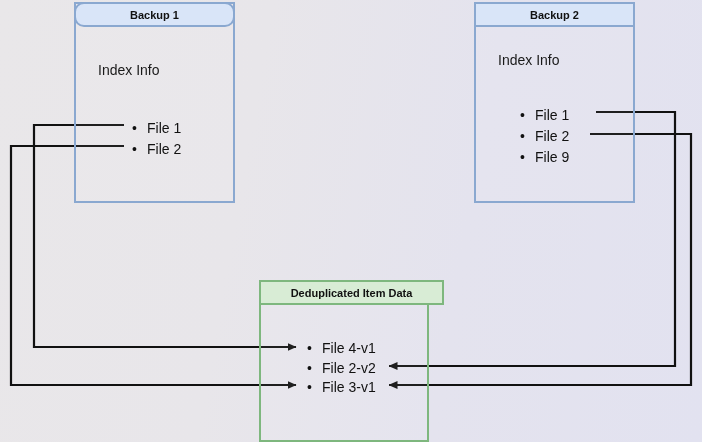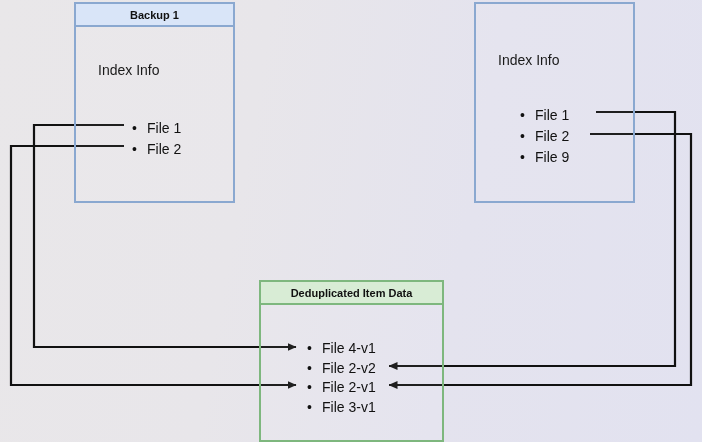--- a/index.html
+++ b/index.html
@@ -110,40 +110,40 @@
     <path d="M124,125 L34,125 L34,347 L296,347" fill="none" stroke="#111111" stroke-width="2.2" marker-end="url(#arrowhead)"></path>
 
     <path d="M124,146 L11,146 L11,385 L296,385" fill="none" stroke="#111111" stroke-width="2.2" marker-end="url(#arrowhead)"></path>
 
     <path d="M596,112 L675,112 L675,366 L389,366" fill="none" stroke="#111111" stroke-width="2.2" marker-end="url(#arrowhead)"></path>
 
     <path d="M590,134 L691,134 L691,385 L389,385" fill="none" stroke="#111111" stroke-width="2.2" marker-end="url(#arrowhead)"></path>
   </svg>
 
   <div class="box box-blue" style="left:74px; top:2px; width:161px; height:201px;">
-    <div class="box-header hdr-blue" style="width:161px;">Backup 1</div>
+    <div class="box-header hdr-blue" style="width:161px;border-radius:10px;">Backup 1</div>
     <div class="box-subtitle" style="left:22px; top:58px;">Index Info</div>
     <ul class="item-list" style="left:56px; top:114px;">
       <li>File 1</li>
       <li>File 2</li>
     </ul>
   </div>
 
   <div class="box box-blue" style="left:474px; top:2px; width:161px; height:201px;">
+    <div class="box-header hdr-blue" style="width:161px;">Backup 2</div>
     <div class="box-subtitle" style="left:22px; top:48px;">Index Info</div>
     <ul class="item-list" style="left:44px; top:101px;">
       <li>File 1</li>
       <li>File 2</li>
       <li>File 9</li>
     </ul>
   </div>
 
-  <div class="box box-green" style="left:259px; top:280px; width:185px; height:162px;">
+  <div class="box box-green" style="left:259px; top:280px; width:170px; height:162px;">
     <div class="box-header hdr-green" style="width:185px;">Deduplicated Item Data</div>
     <ul class="item-list dedup" style="left:46px; top:57px;">
       <li>File 4-v1</li>
       <li>File 2-v2</li>
-      <li>File 2-v1</li>
       <li>File 3-v1</li>
     </ul>
   </div>
 
 </div>
 
 </body></html>

